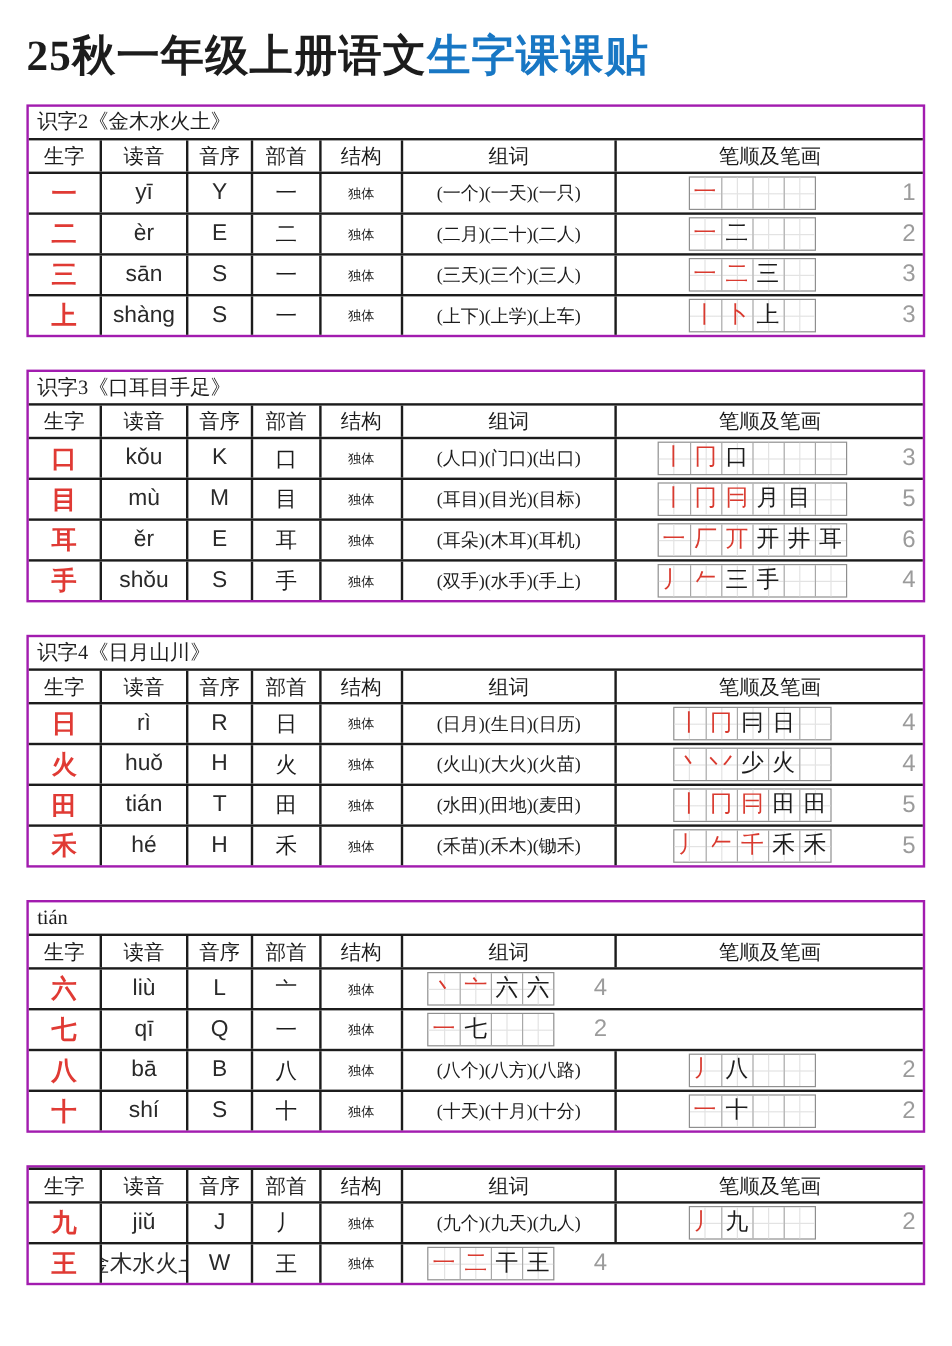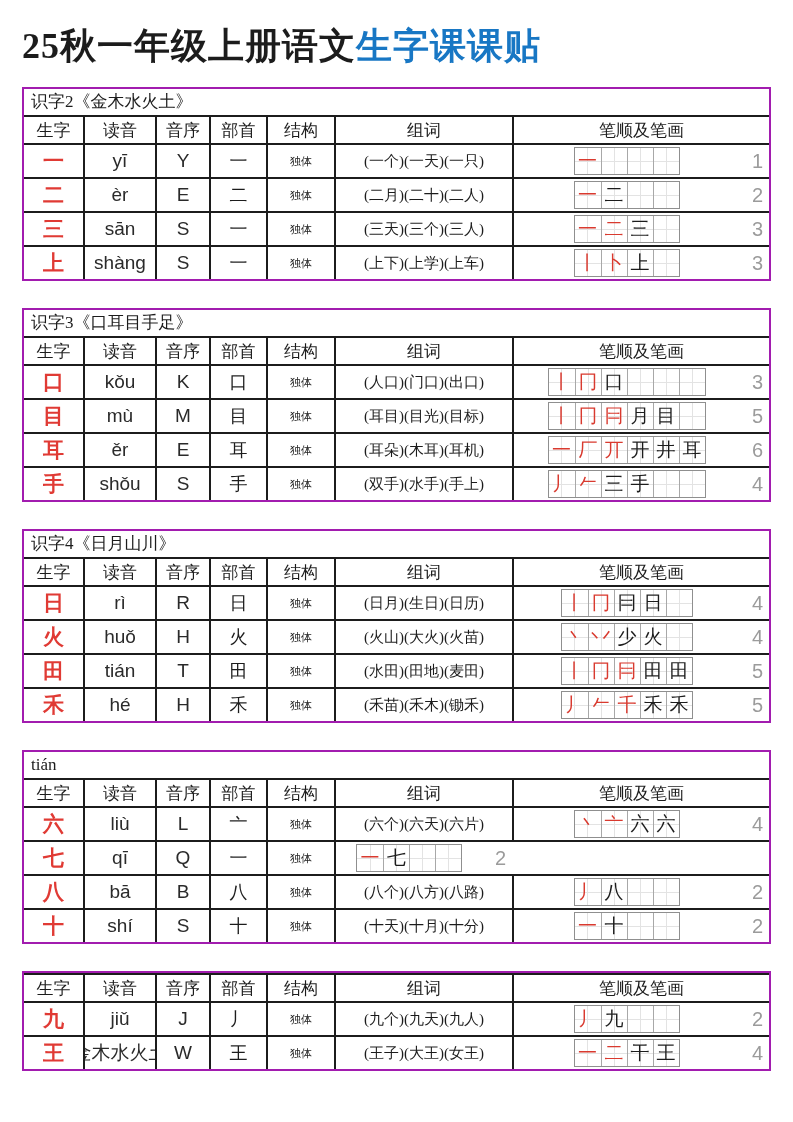--- a/index.html
+++ b/index.html
@@ -443,21 +443,20 @@
       <div class="c">组词</div>
       <div class="c">笔顺及笔画</div>
     </div>
 
   <div class="row">
     <div class="c char">六</div>
     <div class="c c-pinyin">liù</div>
     <div class="c c-initial">L</div>
     <div class="c c-radical">亠</div>
     <div class="c c-structure">独体</div>
-    <div class="c c-words">(六个)(六天)(六片)</div>
     <div class="c c-strokes">
       <div class="grid">
               <div class="cell">
                 <span class="r">丶</span>
               </div>
               <div class="cell">
                 <span class="r">亠</span>
               </div>
               <div class="cell">
                 <span class="k">六</span>
@@ -568,21 +567,20 @@
       <div class="count">2</div>
     </div>
   </div>
 
   <div class="row">
     <div class="c char">王</div>
     <div class="c c-pinyin">金木水火土</div>
     <div class="c c-initial">W</div>
     <div class="c c-radical">王</div>
     <div class="c c-structure">独体</div>
-    <div class="c c-words">(王子)(大王)(女王)</div>
     <div class="c c-strokes">
       <div class="grid">
               <div class="cell">
                 <span class="r">一</span>
               </div>
               <div class="cell">
                 <span class="r">二</span>
               </div>
               <div class="cell">
                 <span class="k">干</span>

